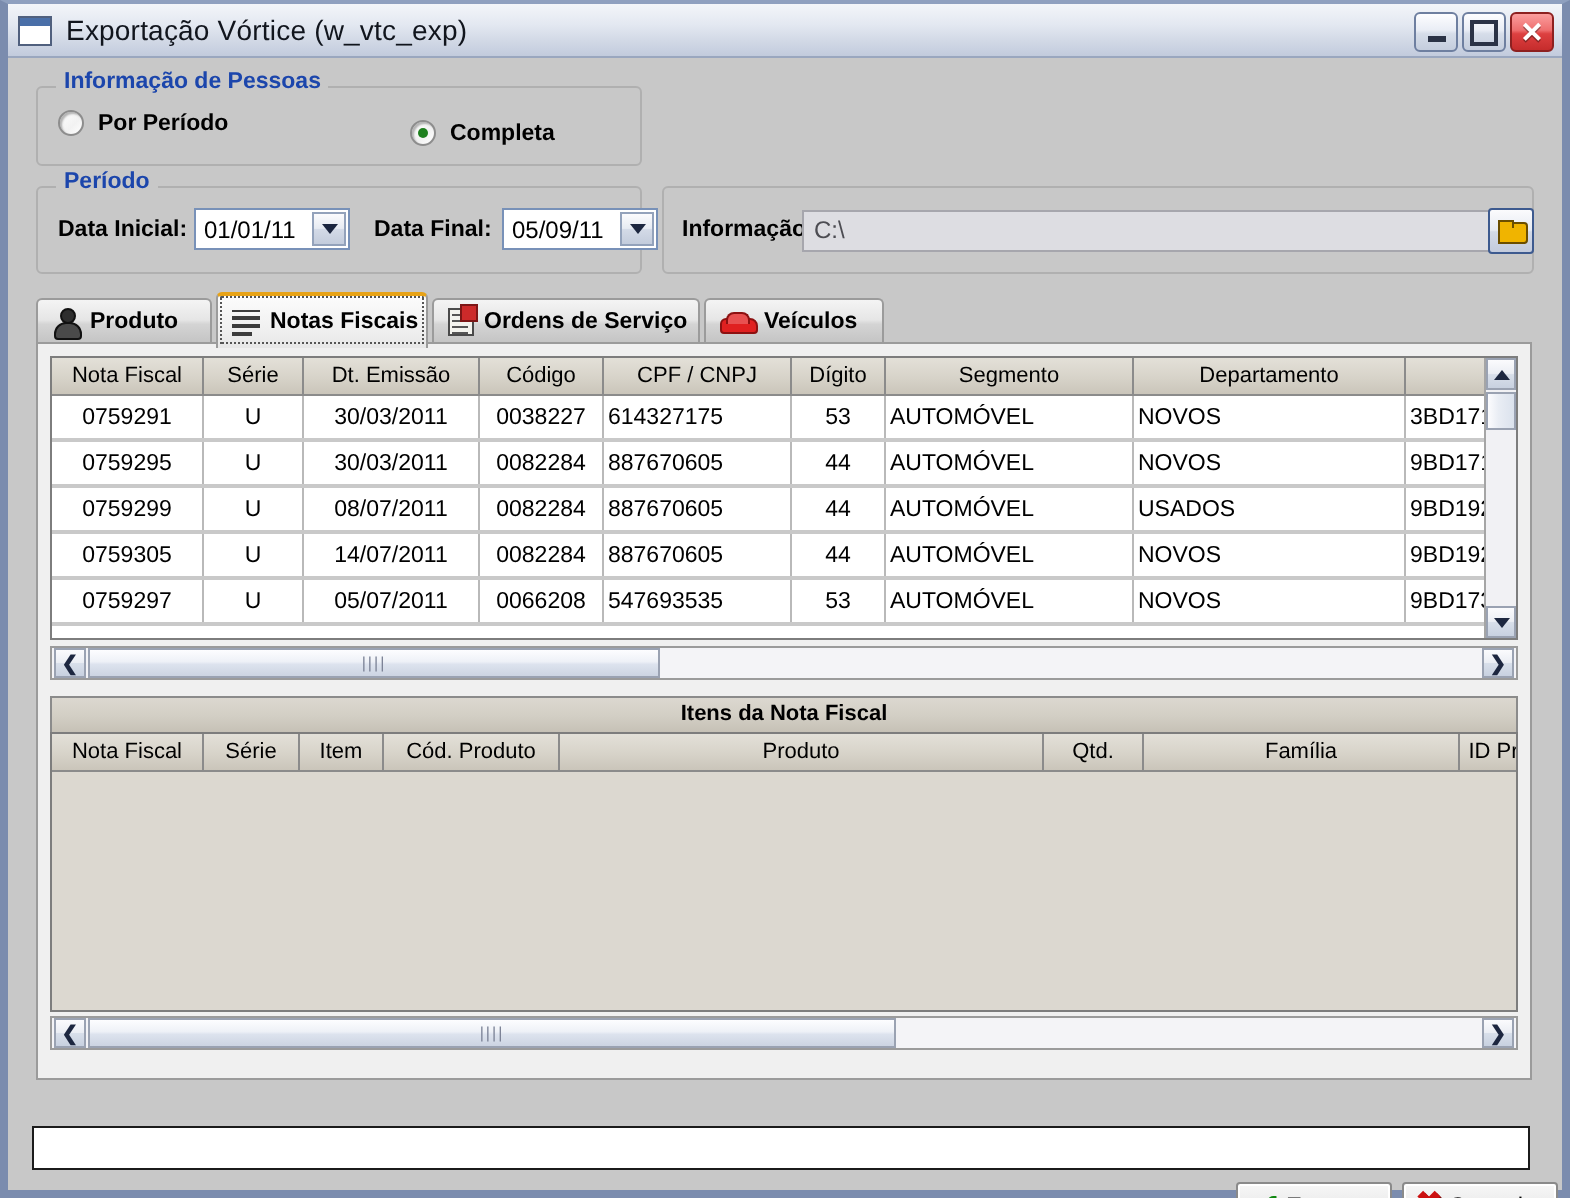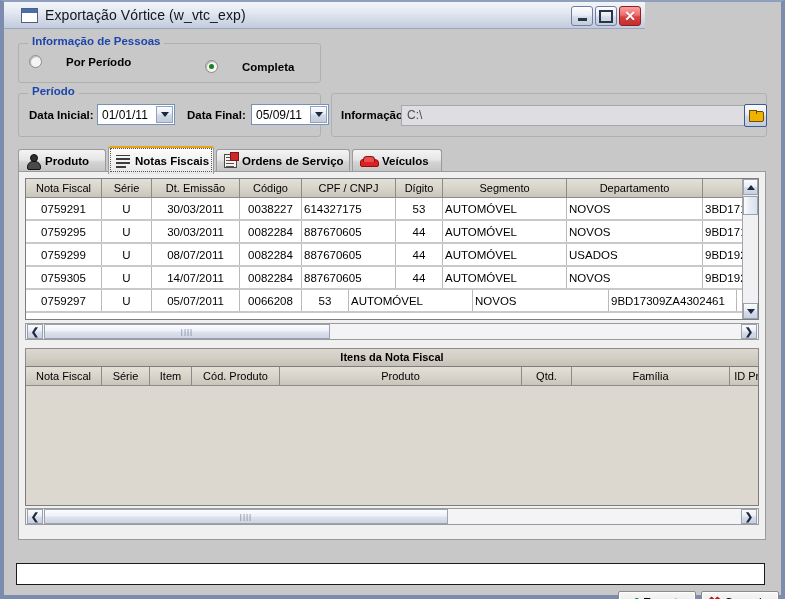--- a/index.html
+++ b/index.html
@@ -18,26 +18,26 @@
     width: 785px; height: 599px;
     background: #c8c8c8;
     border-left: 4px solid #7b8cae;
     border-right: 4px solid #7b8cae;
     border-bottom: 4px solid #7b8cae;
     border-top: 2px solid #8fa0bf;
   }
   #titlebar {
     position: absolute;
     left: 0; top: 0;
-    width: 641px; height: 27px;
+    width: 777px; height: 27px;
     background: linear-gradient(to bottom, #f3f5f9 0%, #e3e8f1 40%, #d2d9e6 70%, #c2cbdd 100%);
     border-bottom: 1px solid #9aa7bf;
     display: flex;
     align-items: center;
-    padding-left: 17px;
+    padding-left: 5px;
   }
   #title-icon {
     width: 17px; height: 15px;
     background: #ffffff;
     border: 1px solid #50607e;
     position: relative;
     margin-right: 7px;
     flex: 0 0 auto;
   }
   #title-icon::before {
@@ -127,21 +127,21 @@
   }
   .radio-dot.on::after {
     content: "";
     position: absolute;
     left: 3px; top: 3px;
     width: 5px; height: 5px;
     border-radius: 50%;
     background: #1d7f1d;
   }
   .radio-label {
-    margin-left: 24px;
+    margin-left: 7px;
     font-size: 11.5px;
     font-weight: bold;
     color: #000;
     white-space: nowrap;
   }
 
   
   .lbl {
     position: absolute;
     font-size: 11.5px;
@@ -612,20 +612,21 @@
                 <div class="gc c" style="width: 47px;">44</div>
                 <div class="gc l" style="width: 124px;">AUTOMÓVEL</div>
                 <div class="gc l" style="width: 136px;">NOVOS</div>
                 <div class="gc l" style="width: 128px;">9BD19251RA3091962</div>
               </div>
               <div class="grow">
                 <div class="gc c" style="width: 76px;">0759297</div>
                 <div class="gc c" style="width: 50px;">U</div>
                 <div class="gc c" style="width: 88px;">05/07/2011</div>
                 <div class="gc c" style="width: 62px;">0066208</div>
+                <div class="gc l" style="width: 94px;">547693535</div>
                 <div class="gc c" style="width: 47px;">53</div>
                 <div class="gc l" style="width: 124px;">AUTOMÓVEL</div>
                 <div class="gc l" style="width: 136px;">NOVOS</div>
                 <div class="gc l" style="width: 128px;">9BD17309ZA4302461</div>
               </div>
             </div>
         </div>
         <div class="vscroll">
           <div class="sbtn up">
               <span class="arrow-up-s"></span>

